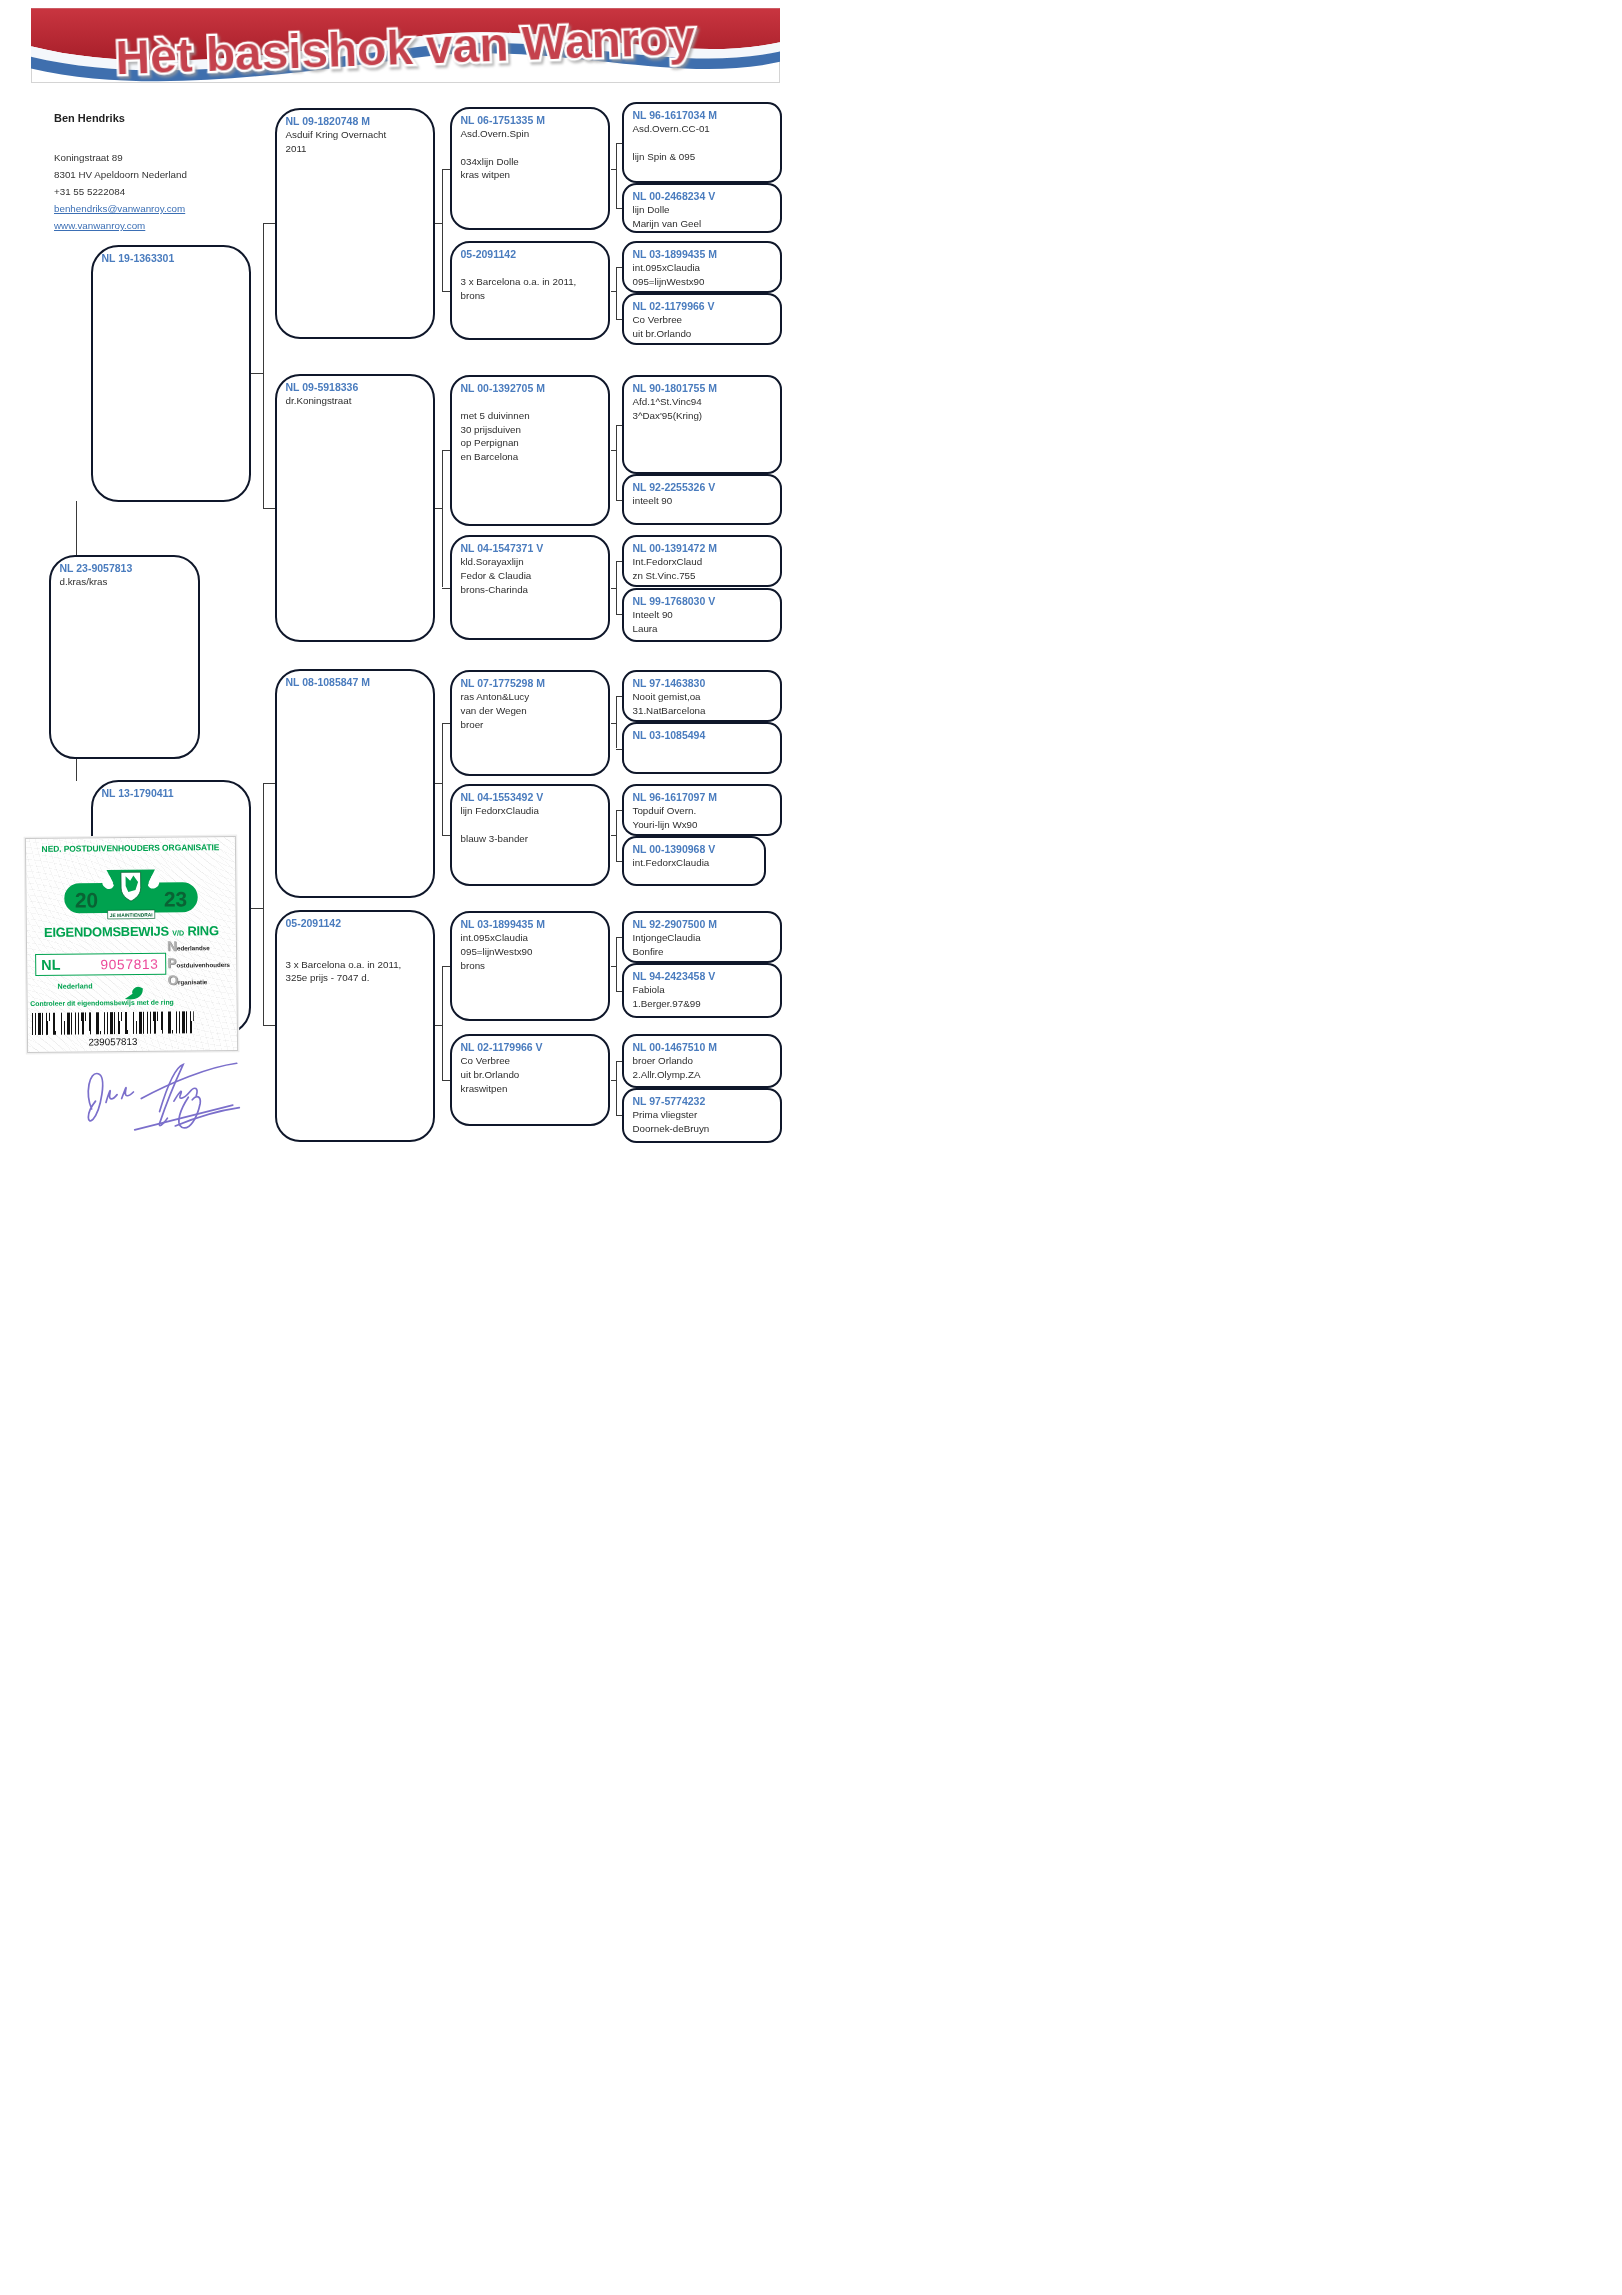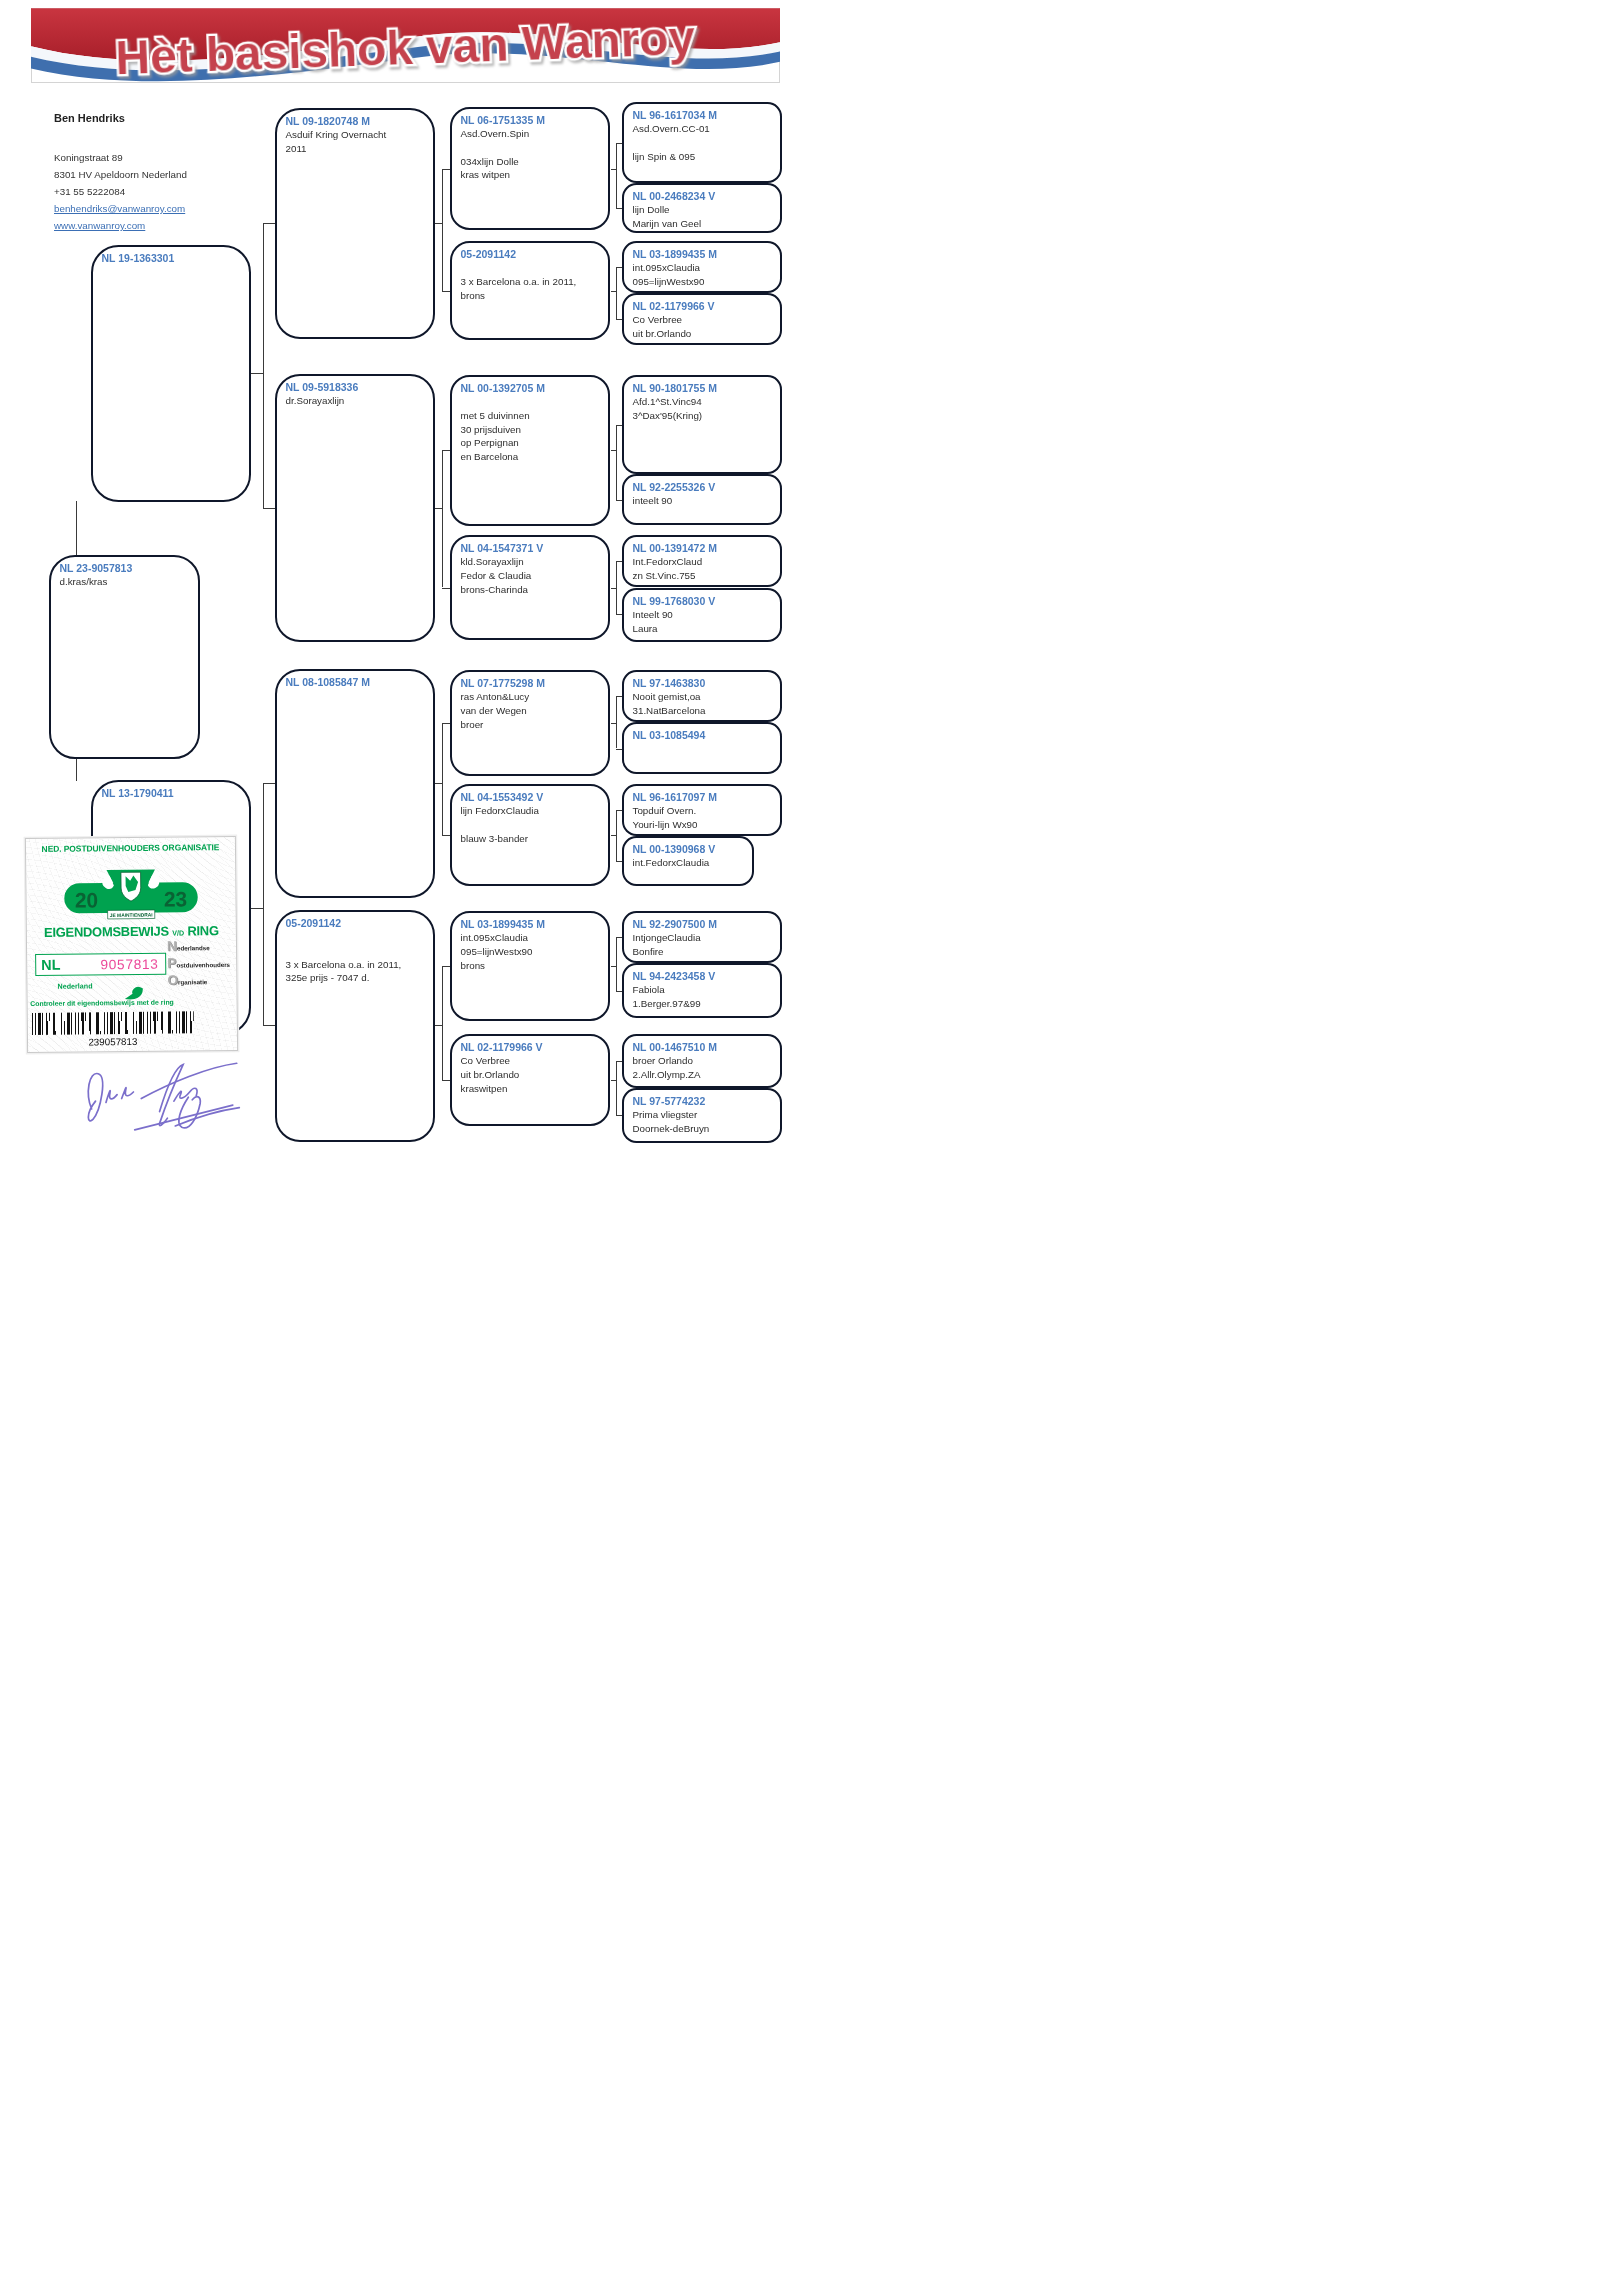--- a/index.html
+++ b/index.html
@@ -92,21 +92,21 @@
       <div class="pbox" style="left: 91px; top: 780px; width: 160px; height: 255px; border-radius: 27.5px;">
         <div class="ring">NL 13-1790411</div>
       </div>
       <div class="pbox" style="left: 275px; top: 108px; width: 160px; height: 231px; border-radius: 25px;">
         <div class="ring">NL 09-1820748 M</div>
         <div class="bline">Asduif Kring Overnacht</div>
         <div class="bline">2011</div>
       </div>
       <div class="pbox" style="left: 275px; top: 374px; width: 160px; height: 268px; border-radius: 25px;">
         <div class="ring">NL 09-5918336</div>
-        <div class="bline">dr.Sorayaxlijn</div>
+        <div class="bline">dr.Koningstraat</div>
       </div>
       <div class="pbox" style="left: 275px; top: 669px; width: 160px; height: 229px; border-radius: 25px;">
         <div class="ring">NL 08-1085847 M</div>
       </div>
       <div class="pbox" style="left: 275px; top: 910px; width: 160px; height: 232px; border-radius: 25px;">
         <div class="ring">05-2091142</div>
         <div class="bline"></div>
         <div class="bline"></div>
         <div class="bline">3 x Barcelona o.a. in 2011,</div>
         <div class="bline">325e prijs - 7047 d.</div>
@@ -208,21 +208,21 @@
         <div class="bline">31.NatBarcelona</div>
       </div>
       <div class="pbox" style="left: 622px; top: 722px; width: 160px; height: 52px; border-radius: 14.4px;">
         <div class="ring">NL 03-1085494</div>
       </div>
       <div class="pbox" style="left: 622px; top: 784px; width: 160px; height: 52px; border-radius: 14.4px;">
         <div class="ring">NL 96-1617097 M</div>
         <div class="bline">Topduif Overn.</div>
         <div class="bline">Youri-lijn Wx90</div>
       </div>
-      <div class="pbox" style="left: 622px; top: 836px; width: 132px; height: 50px; border-radius: 14.4px;">
+      <div class="pbox" style="left: 622px; top: 836px; width: 144px; height: 50px; border-radius: 14.4px;">
         <div class="ring">NL 00-1390968 V</div>
         <div class="bline">int.FedorxClaudia</div>
       </div>
       <div class="pbox" style="left: 622px; top: 911px; width: 160px; height: 52px; border-radius: 14.4px;">
         <div class="ring">NL 92-2907500 M</div>
         <div class="bline">IntjongeClaudia</div>
         <div class="bline">Bonfire</div>
       </div>
       <div class="pbox" style="left: 622px; top: 963px; width: 160px; height: 55px; border-radius: 14.4px;">
         <div class="ring">NL 94-2423458 V</div>

